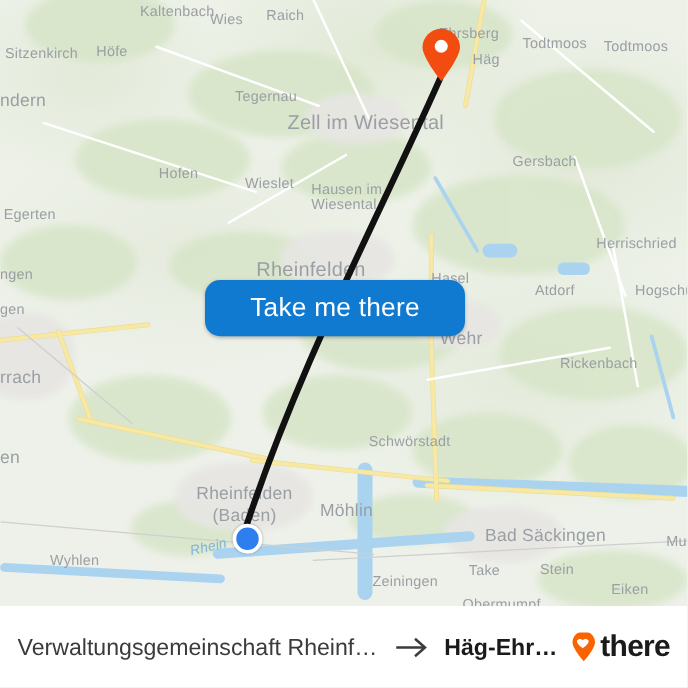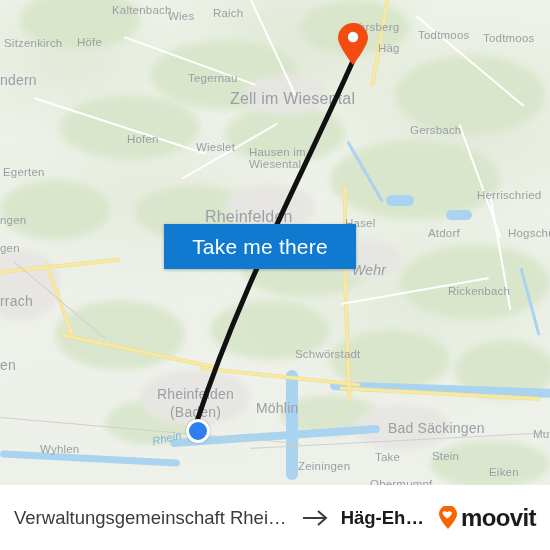--- a/index.html
+++ b/index.html
@@ -46,22 +46,22 @@
   
   #routeSvg{position:absolute;left:0;top:0;width:550px;height:485px;pointer-events:none;}
 
   
   .pin{position:absolute;width:34px;height:44px;}
   .origin-dot{position:absolute;width:24px;height:24px;border-radius:50%;
               background:#2d7ff0;border:3px solid #ffffff;box-sizing:border-box;
               box-shadow:0 0 2px rgba(0,0,0,.35);}
 
   
-  #takeBtn{position:absolute;left:164px;top:224px;width:192px;height:45px;
-           background:#0f7ad0;border:none;border-radius:0;color:#fff;
+  #takeBtn{position:absolute;left:164px;top:224px;width:208px;height:45px;
+           background:#0f7ad0;border:none;border-radius:12px;color:#fff;
            font-size:21px;font-family:"Liberation Sans",sans-serif;
            letter-spacing:.2px;cursor:pointer;
            box-shadow:0 1px 3px rgba(0,0,0,.25);
            display:flex;align-items:center;justify-content:center;}
 
   
   #attrib{position:absolute;left:0;bottom:0;width:550px;height:22px;
           background:rgba(255,255,255,.78);display:flex;align-items:center;
           padding-left:9px;box-sizing:border-box;
           font-size:11.5px;color:#3c3c3c;}
@@ -168,21 +168,21 @@
         <div class="label m" style="left: 410px; top: 124px;">Gersbach</div>
         <div class="label m" style="left: 3px; top: 166px;">Egerten</div>
         <div class="label m" style="left: 477px; top: 189px;">Herrischried</div>
         <div class="label xl" style="left: 205px; top: 208px;">Rheinfelden</div>
         <div class="label m" style="left: 345px; top: 217px;">Hasel</div>
         <div class="label m" style="left: 428px; top: 227px;">Atdorf</div>
         <div class="label m" style="left: 508px; top: 227px;">Hogschür</div>
         <div class="label m" style="left: 0px; top: 214px;">ngen</div>
         <div class="label m" style="left: 0px; top: 242px;">gen</div>
         <div class="label l" style="left: 0px; top: 293px;">rrach</div>
-        <div class="label l" style="left: 352px; top: 262px; font-style: italic;">Wehr</div>
+        <div class="label l" style="left: 352px; top: 262px;">Wehr</div>
         <div class="label m" style="left: 448px; top: 285px;">Rickenbach</div>
         <div class="label l" style="left: 0px; top: 357px;">en</div>
         <div class="label m" style="left: 295px; top: 348px;">Schwörstadt</div>
         <div class="label l" style="left: 157px; top: 386px;">Rheinfelden</div>
         <div class="label l" style="left: 170px; top: 404px;">(Baden)</div>
         <div class="label l" style="left: 256px; top: 400px;">Möhlin</div>
         <div class="label l" style="left: 388px; top: 420px; text-align: right;">Bad Säckingen</div>
         <div class="label m" style="left: 533px; top: 428px;">Murg</div>
         <div class="label m" style="left: 40px; top: 443px;">Wyhlen</div>
         <div class="label m" style="left: 375px; top: 451px;">Take</div>
@@ -221,17 +221,17 @@
         <line x1="2" y1="10" x2="24" y2="10" stroke="#3b3b3b" stroke-width="2"></line>
         <polyline points="17,3 25,10 17,17" fill="none" stroke="#3b3b3b" stroke-width="2"></polyline>
       </svg>
     </div>
     <div id="dest-name">Häg-Ehrs…</div>
     <div id="moovit">
       <svg width="22" height="24" viewBox="0 0 22 24">
         <path d="M11 23 C 11 23 20 13 20 8 A9 9 0 1 0 2 8 C 2 13 11 23 11 23 Z" fill="#F96400"></path>
         <path d="M5.5 6.5 A3 3 0 0 1 10.2 6.2 A3 3 0 0 1 15 6.5 C 15 9.5 10.2 12.5 10.2 12.5 C 10.2 12.5 5.5 9.5 5.5 6.5 Z" fill="#ffffff"></path>
       </svg>
-      <span id="moovit-word">moovit</span>
+      <span id="moovit-word">there</span>
     </div>
   </div>
 
 </div>
 
 </body></html>

